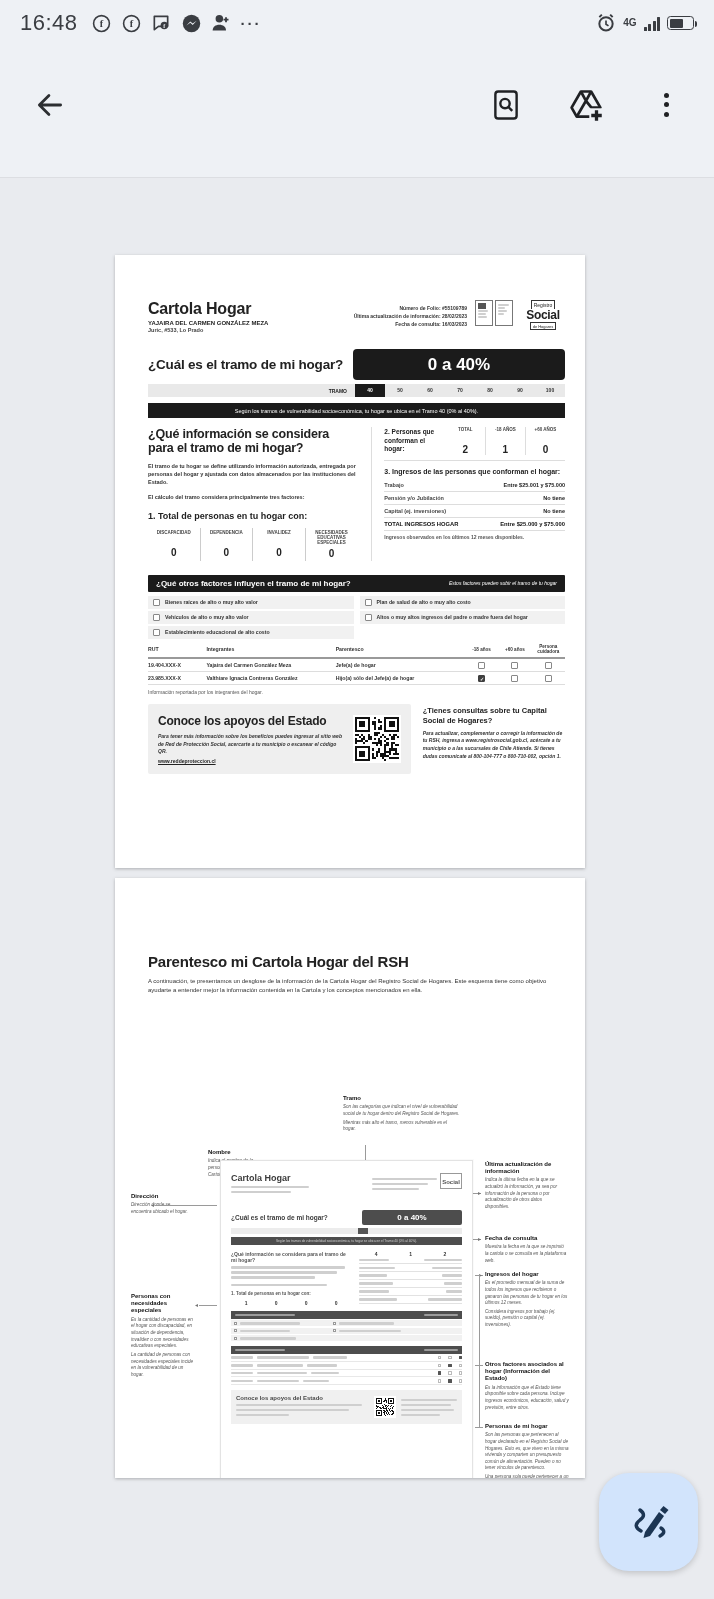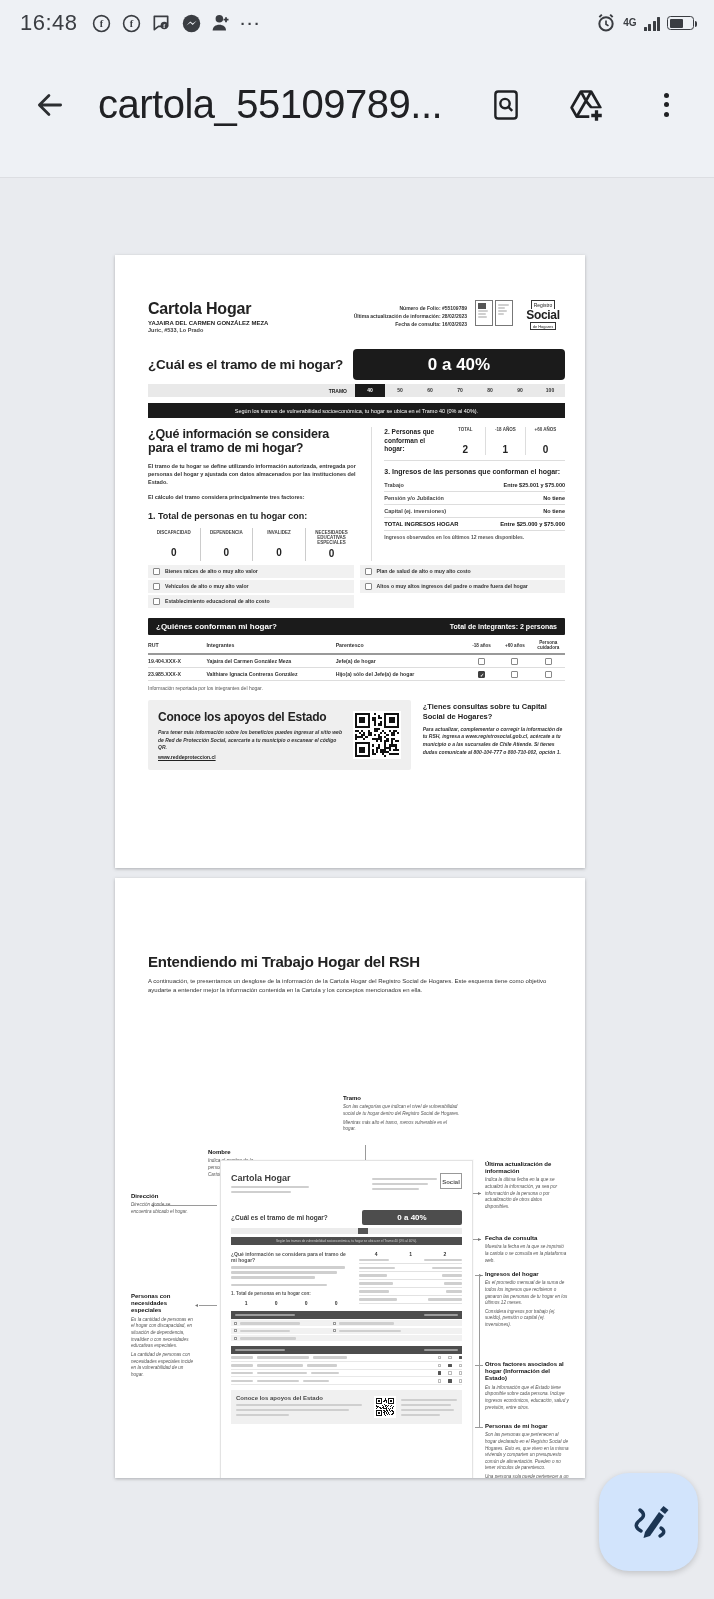--- a/index.html
+++ b/index.html
@@ -216,21 +216,20 @@
           <i></i>
         </span>
     </span>
   </div>
   <div class="appbar">
     <span class="back">
       <svg width="34" height="34" viewBox="0 0 32 32">
           <path d="M26 16H7M15 7l-9 9 9 9" stroke="#2c2e31" stroke-width="2.6" fill="none" stroke-linecap="round" stroke-linejoin="round"></path>
         </svg>
     </span>
-    <span class="apptitle">cartola_55109789...</span>
     <span class="appicons">
       <span class="aico">
         <svg width="34" height="34" viewBox="0 0 24 24" fill="none" stroke="#1f2124" stroke-width="1.7">
             <rect x="4.5" y="2.5" width="15" height="19" rx="2"></rect>
             <circle cx="11.3" cy="11" r="3.3"></circle>
             <path d="M13.7 13.4 16.4 16.1"></path>
           </svg>
       </span>
       <span class="aico">
         <svg width="36" height="36" viewBox="0 0 24 24">
@@ -358,20 +357,24 @@
               <span class="iv">No tiene</span>
             </div>
           <div class="inc-row tot">
               <span class="il">TOTAL INGRESOS HOGAR</span>
               <span class="iv">Entre $25.000 y $75.000</span>
             </div>
           <div class="inc-note">Ingresos observados en los últimos 12 meses disponibles.</div>
         </div>
       </div>
 
+      <div class="secbar blackbar">
+        <span class="sl">¿Qué otros factores influyen el tramo de mi hogar?</span>
+        <span class="sr">Estos factores pueden subir el tramo de tu hogar</span>
+      </div>
       <div class="checkgrid">
         <div class="cg">
           <div class="chkrow">
               <span class="cbox"></span>
               <span>Bienes raíces de alto o muy alto valor</span>
             </div>
           <div class="chkrow">
               <span class="cbox"></span>
               <span>Vehículos de alto o muy alto valor</span>
             </div>
@@ -385,24 +388,20 @@
               <span class="cbox"></span>
               <span>Plan de salud de alto o muy alto costo</span>
             </div>
           <div class="chkrow">
               <span class="cbox"></span>
               <span>Altos o muy altos ingresos del padre o madre fuera del hogar</span>
             </div>
         </div>
       </div>
 
-      <div class="secbar blackbar" style="margin-top:10px">
-        <span class="sl">¿Quiénes conforman mi hogar?</span>
-        <span class="sr" style="font-style:normal;font-weight:700;font-size:7px">Total de integrantes: 2 personas</span>
-      </div>
       <div class="mtable">
         <div class="mrow head">
           <span class="mc mc1">RUT</span>
           <span class="mc mc2">Integrantes</span>
           <span class="mc mc3">Parentesco</span>
           <span class="mc mc4">-18 años</span>
           <span class="mc mc5">+60 años</span>
           <span class="mc mc6">Persona cuidadora</span>
         </div>
         <div class="mrow">
@@ -569,21 +568,21 @@
           <div class="conh">¿Tienes consultas sobre tu Capital Social de Hogares?</div>
           <div class="conb">Para actualizar, complementar o corregir la información de tu RSH, ingresa a www.registrosocial.gob.cl, acércate a tu municipio o a las sucursales de Chile Atiende. Si tienes dudas comunícate al 800-104-777 o 800-710-002, opción 1.</div>
         </div>
       </div>
 
     </div>
   </div>
 
   <div class="page" id="pg2">
     <div class="doc">
-      <div class="p2-title">Entendiendo mi Trabajo Hogar del RSH</div>
+      <div class="p2-title">Parentesco mi Cartola Hogar del RSH</div>
       <div class="p2-intro">A continuación, te presentamos un desglose de la información de la Cartola Hogar del Registro Social de Hogares. Este esquema tiene como objetivo ayudarte a entender mejor la información contenida en la Cartola y los conceptos mencionados en ella.</div>
 
       <div class="ann" style="left:93px; top:196px; width:62px;">
         <div class="at">Nombre</div>
         <div class="ab">Indica el nombre de la persona que solicita la Cartola.</div>
       </div>
       <div class="ann" style="left:228px; top:142px; width:118px;">
         <div class="at">Tramo</div>
         <div class="ab">Son las categorías que indican el nivel de vulnerabilidad social de tu hogar dentro del Registro Social de Hogares.</div>
         <div class="ab">Mientras más alto el tramo, menos vulnerable es el hogar.</div>

